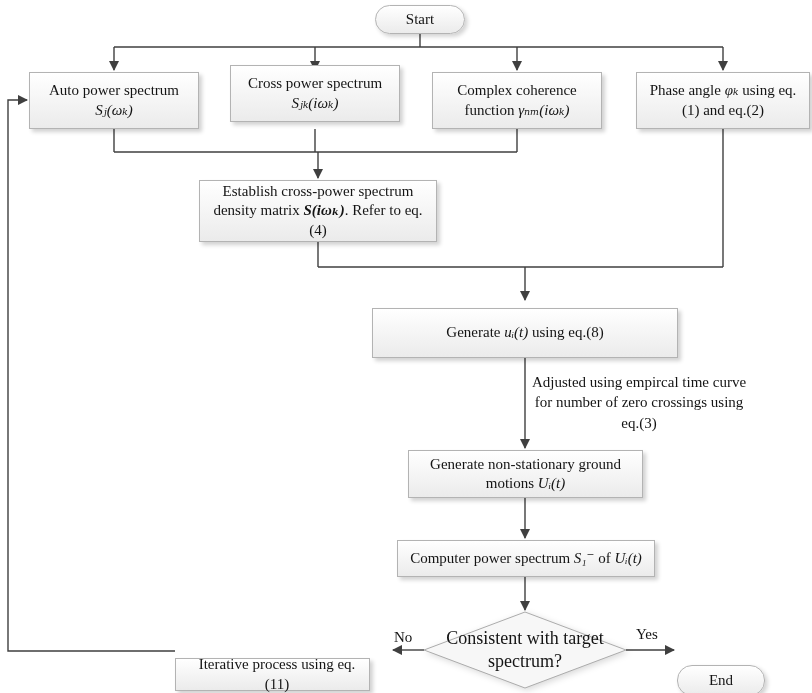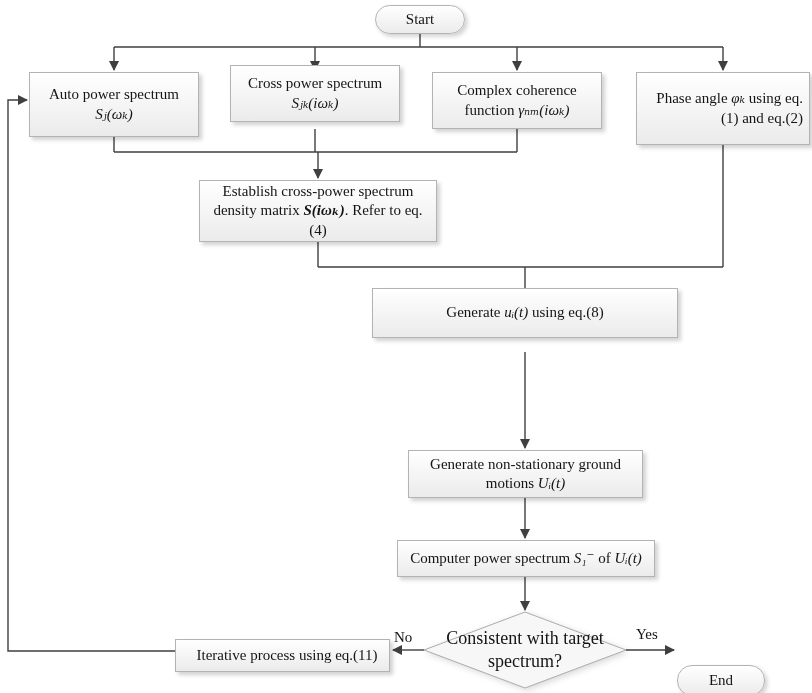--- a/index.html
+++ b/index.html
@@ -66,76 +66,79 @@
   </svg>
 
   <svg id="diamond-layer" width="812" height="693" viewBox="0 0 812 693" style="filter:drop-shadow(2.5px 2.5px 3px rgba(0,0,0,0.15));">
     <polygon points="525,612 626,650 525,688 424,650" fill="#f7f7f7" stroke="#ababab" stroke-width="1"></polygon>
   </svg>
 
   <div class="node stadium" style="left:375px;top:5px;width:90px;height:29px;text-align:center;">
     <span>Start</span>
   </div>
 
-  <div class="node" style="left:29px;top:72px;width:170px;height:65px;">
+  <div class="node" style="left:29px;top:72px;width:170px;height:57px;">
     <div>
       <span>Auto power spectrum</span><br>
       <span class="it">Sⱼ(ωₖ)</span>
     </div>
   </div>
 
   <div class="node" style="left:230px;top:65px;width:170px;height:57px;">
     <div>
       <span>Cross power spectrum</span><br>
       <span class="it">Sⱼₖ(iωₖ)</span>
     </div>
   </div>
 
   <div class="node" style="left:432px;top:72px;width:170px;height:57px;">
     <div>
       <span>Complex coherence function </span><span class="it">γₙₘ(iωₖ)</span>
     </div>
   </div>
 
-  <div class="node" style="left:636px;top:72px;width:174px;height:73px;text-align:right;">
+  <div class="node" style="left:636px;top:72px;width:174px;height:57px;">
     <div>
       <span>Phase angle </span><span class="it">φₖ</span><span> using eq.(1) and eq.(2)</span>
     </div>
   </div>
 
   <div class="node" style="left:199px;top:180px;width:238px;height:62px;">
     <div>
       <span>Establish cross-power spectrum density matrix </span><span class="bi">S(iωₖ)</span><span>. Refer to eq.(4)</span>
     </div>
   </div>
 
-  <div class="node" style="left:372px;top:288px;width:306px;height:50px;">
+  <div class="node" style="left:372px;top:308px;width:306px;height:50px;">
     <div>
       <span>Generate </span><span class="it">uᵢ(t)</span><span> using eq.(8)</span>
     </div>
   </div>
 
+  <div class="note" style="left:528px;top:372px;width:222px;">
+    <span>Adjusted using empircal time curve for number of zero crossings using eq.(3)</span>
+  </div>
 
   <div class="node" style="left:408px;top:450px;width:235px;height:48px;">
     <div>
       <span>Generate non-stationary ground motions </span><span class="it">Uᵢ(t)</span>
     </div>
   </div>
 
   <div class="node" style="left:397px;top:540px;width:258px;height:37px;">
     <div>
       <span>Computer power spectrum </span><span class="it">S₁⁻</span><span> of </span><span class="it">Uᵢ(t)</span>
     </div>
   </div>
 
   <div class="diamond-text">
     <span>Consistent with target spectrum?</span>
   </div>
 
-  <div class="node" style="left:175px;top:639px;width:215px;height:33px;padding-left:15px;">
+  <div class="node" style="left:175px;top:658px;width:195px;height:33px;padding-left:15px;">
     <span>Iterative process using eq.(11)</span>
   </div>
 
   <div class="edge-label" style="left:394px;top:629px;">No</div>
   <div class="edge-label" style="left:636px;top:626px;">Yes</div>
 
   <div class="node stadium" style="left:677px;top:637px;width:88px;height:31px;margin-top:28px;">
     <span>End</span>
   </div>
 

